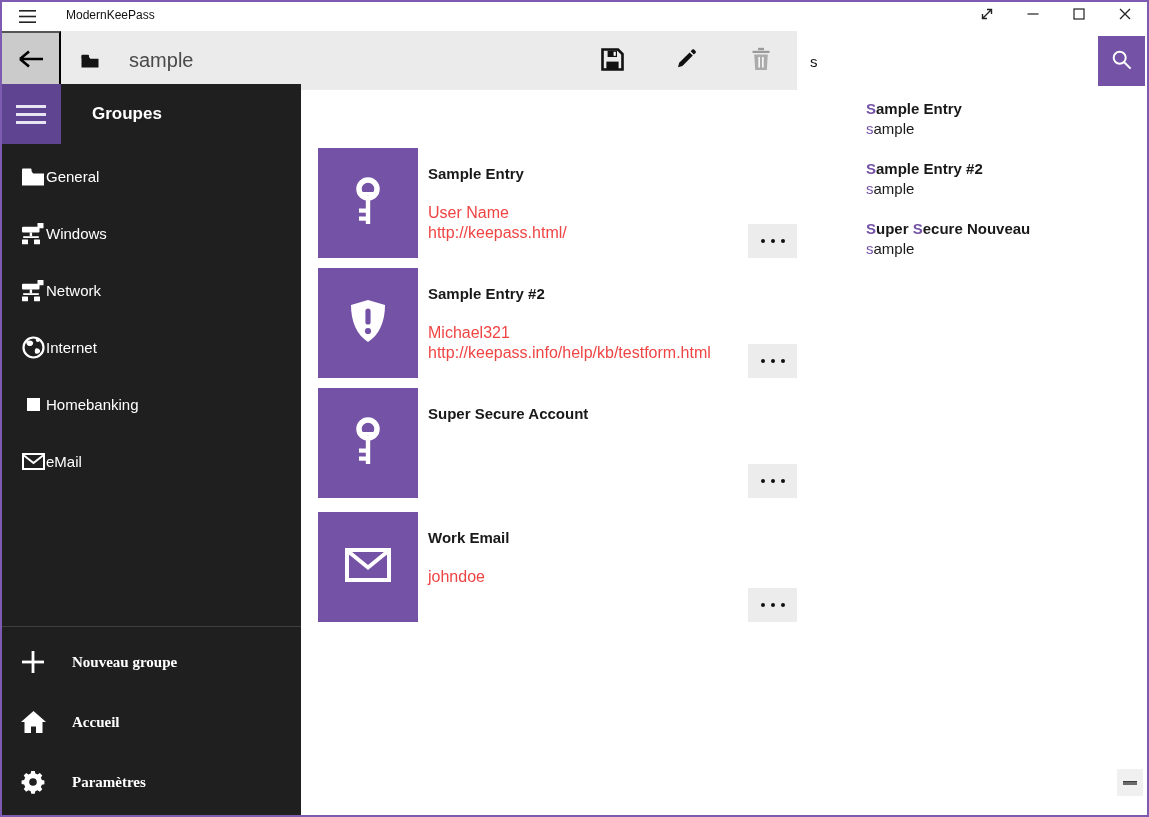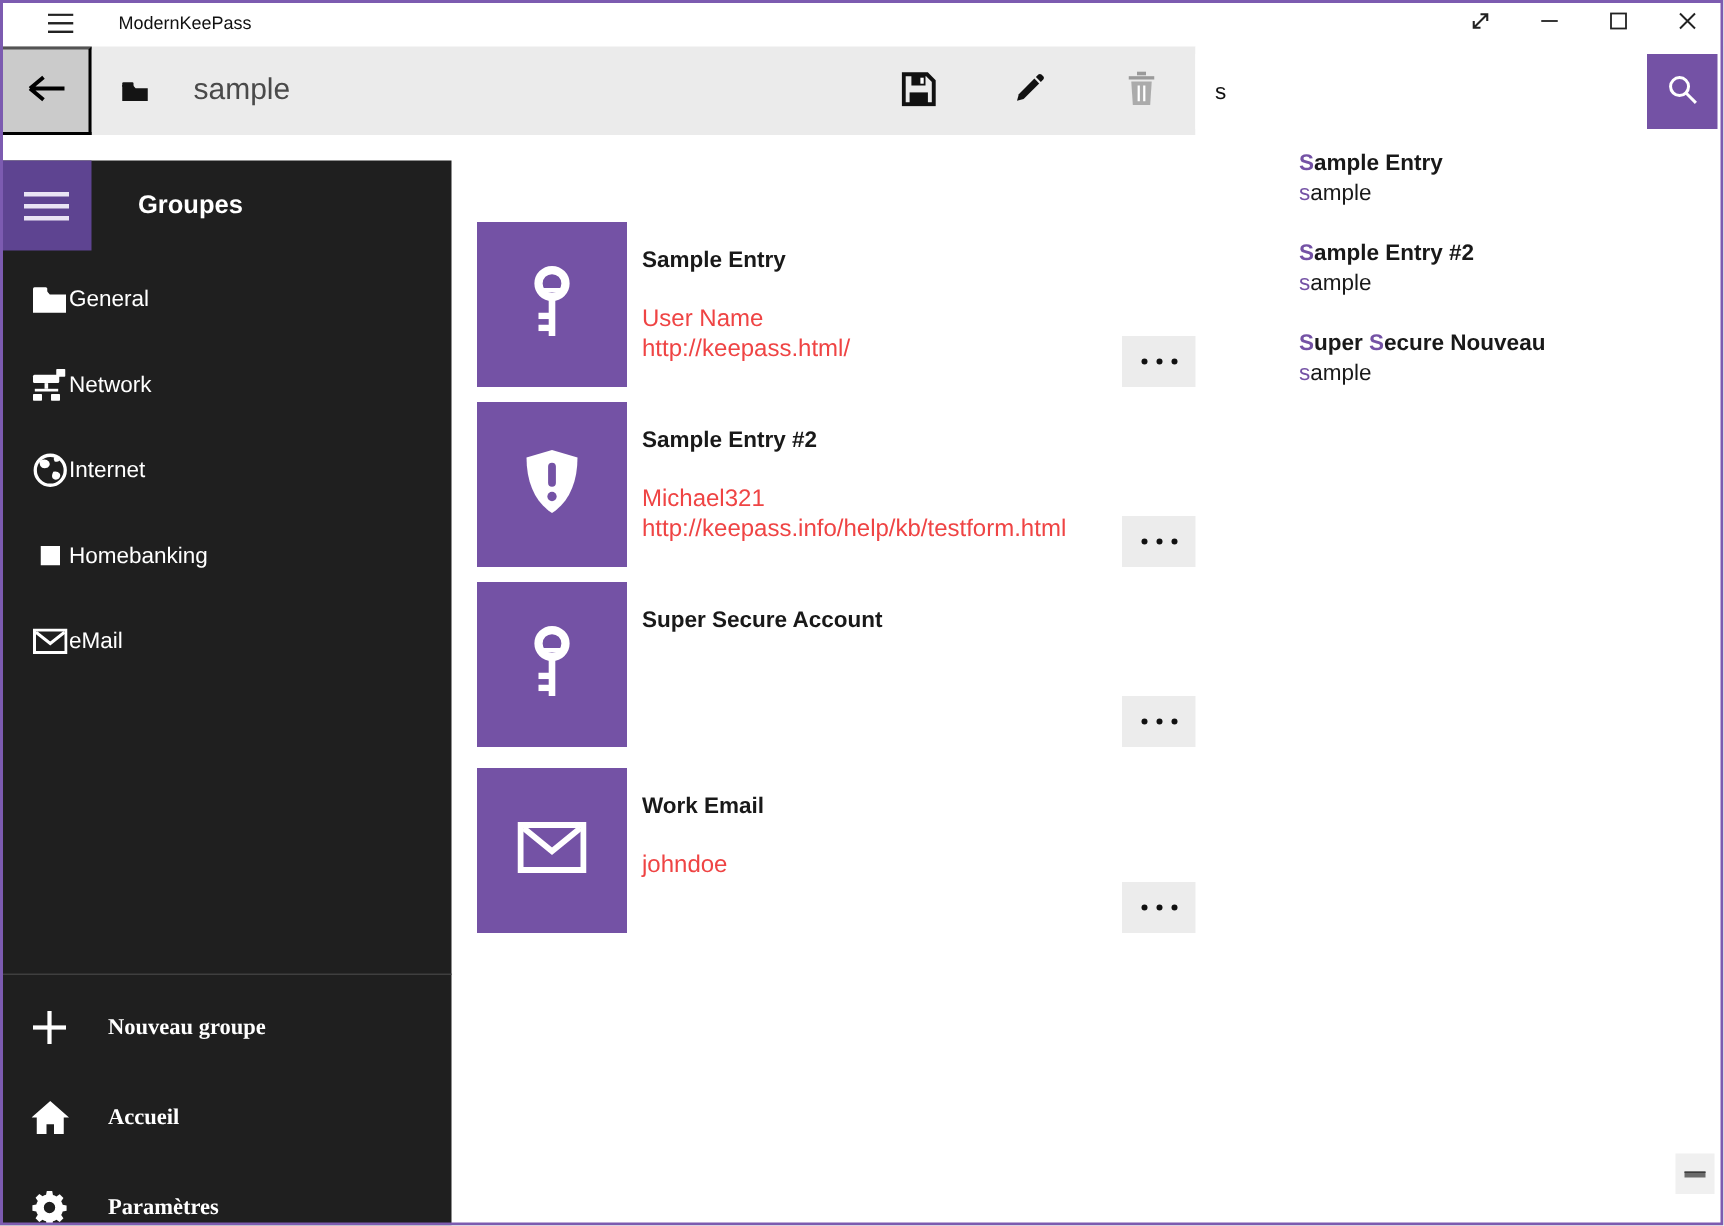--- a/index.html
+++ b/index.html
@@ -1,35 +1,35 @@
 <!DOCTYPE html>
 <html><head>
 <meta charset="utf-8">
 <style>
   html,body{margin:0;padding:0;background:#d6d6d6;font-family:"Liberation Sans",sans-serif;}
   *{box-sizing:border-box;}
   #window{position:relative;width:1149px;height:817px;background:#ffffff;overflow:hidden;}
 
   
-  .titlebar{position:absolute;left:16px;top:0;right:0;height:31px;background:#ffffff;}
+  .titlebar{position:absolute;left:3px;top:0;right:0;height:31px;background:#ffffff;}
   .tb-burger{position:absolute;left:16px;top:9px;width:17px;height:13px;}
   .tb-title{position:absolute;left:63px;top:0;height:31px;line-height:31px;font-size:12px;color:#111;}
   .win-btns{position:absolute;top:0;right:1px;height:31px;display:flex;}
   .win-btn{width:46px;height:31px;display:flex;align-items:center;justify-content:center;background:transparent;border:none;padding:0;}
 
   
   .appbar{position:absolute;left:0;top:31px;width:797px;height:59px;background:#ebebeb;}
   .back-btn{position:absolute;left:0;top:0;width:61px;height:59px;background:#cbcbcb;display:flex;align-items:center;justify-content:center;}
   .db-icon{position:absolute;left:81px;top:23px;}
   .db-title{position:absolute;left:129px;top:0;height:59px;display:flex;align-items:center;font-size:20px;color:#4a4a4a;}
   .cmd{position:absolute;top:0;width:50px;height:59px;display:flex;align-items:center;justify-content:center;}
   .cmd-save{left:587px;} .cmd-edit{left:661px;} .cmd-delete{left:736px;}
 
   
-  .sidebar{position:absolute;left:0;top:107px;width:301px;bottom:0;background:#1f1f1f;}
+  .sidebar{position:absolute;left:0;top:84px;width:301px;bottom:0;background:#1f1f1f;}
   .burger-btn{position:absolute;left:0;top:0;width:61px;height:60px;background:#5e4491;display:flex;flex-direction:column;align-items:center;justify-content:center;gap:5px;}
   .burger-btn .line{width:30px;height:3px;background:#e9e4f4;}
   .sidebar-header{position:absolute;left:92px;top:0;height:60px;display:flex;align-items:center;font-size:17px;font-weight:700;color:#ffffff;}
   .groups{position:absolute;left:0;top:64px;right:0;}
   .srow{height:57px;display:flex;align-items:center;padding-left:20px;color:#ffffff;font-size:15px;cursor:default;}
   .srow .ic{width:26px;display:flex;justify-content:center;align-items:center;}
   .srow .lbl{}
   .sep{position:absolute;left:0;top:542px;width:100%;height:1px;background:#3f3f3f;}
   .actions{position:absolute;left:0;top:548px;right:0;}
   .arow{height:60px;display:flex;align-items:center;padding-left:20px;color:#ffffff;font-size:15px;font-weight:700;}
@@ -175,20 +175,33 @@
         <span class="ic">
           <svg width="24" height="23" viewBox="0 0 24 23" fill="#fff">
               <rect x="1" y="4.8" width="17.5" height="5.6" rx="1"></rect>
               <rect x="16.5" y="1" width="6" height="5.2" rx="0.5"></rect>
               <rect x="8.7" y="10.4" width="2.4" height="3.8"></rect>
               <rect x="2.2" y="14.2" width="15.6" height="1.8"></rect>
               <rect x="1" y="17.6" width="6" height="4.6" rx="0.5"></rect>
               <rect x="13" y="17.6" width="6" height="4.6" rx="0.5"></rect>
             </svg>
         </span>
+        <span class="lbl">Windows</span>
+      </div>
+      <div class="srow">
+        <span class="ic">
+          <svg width="24" height="23" viewBox="0 0 24 23" fill="#fff">
+              <rect x="1" y="4.8" width="17.5" height="5.6" rx="1"></rect>
+              <rect x="16.5" y="1" width="6" height="5.2" rx="0.5"></rect>
+              <rect x="8.7" y="10.4" width="2.4" height="3.8"></rect>
+              <rect x="2.2" y="14.2" width="15.6" height="1.8"></rect>
+              <rect x="1" y="17.6" width="6" height="4.6" rx="0.5"></rect>
+              <rect x="13" y="17.6" width="6" height="4.6" rx="0.5"></rect>
+            </svg>
+        </span>
         <span class="lbl">Network</span>
       </div>
       <div class="srow">
         <span class="ic">
           <svg width="23" height="23" viewBox="0 0 23 23">
               <circle cx="11.5" cy="11.5" r="10" fill="none" stroke="#fff" stroke-width="2.2"></circle>
               <path d="M4.5 5.2 q4 -1.8 6 0.4 q1.6 2.2 -0.6 4 q-3.4 1.4 -5 -1 q-1 -1.8 -0.4 -3.4 Z" fill="#fff"></path>
               <path d="M13.5 12.5 q3 -0.6 4.4 1.4 q0.8 1.8 -0.8 3.2 q-2.4 1.6 -4 -0.2 q-1 -1.6 0.4 -4.4 Z" fill="#fff"></path>
               <path d="M14.2 2.6 q2.4 0.6 3.6 2.4 q-1.6 1.4 -3.4 0.6 q-1.2 -1.4 -0.2 -3 Z" fill="#fff"></path>
             </svg>

